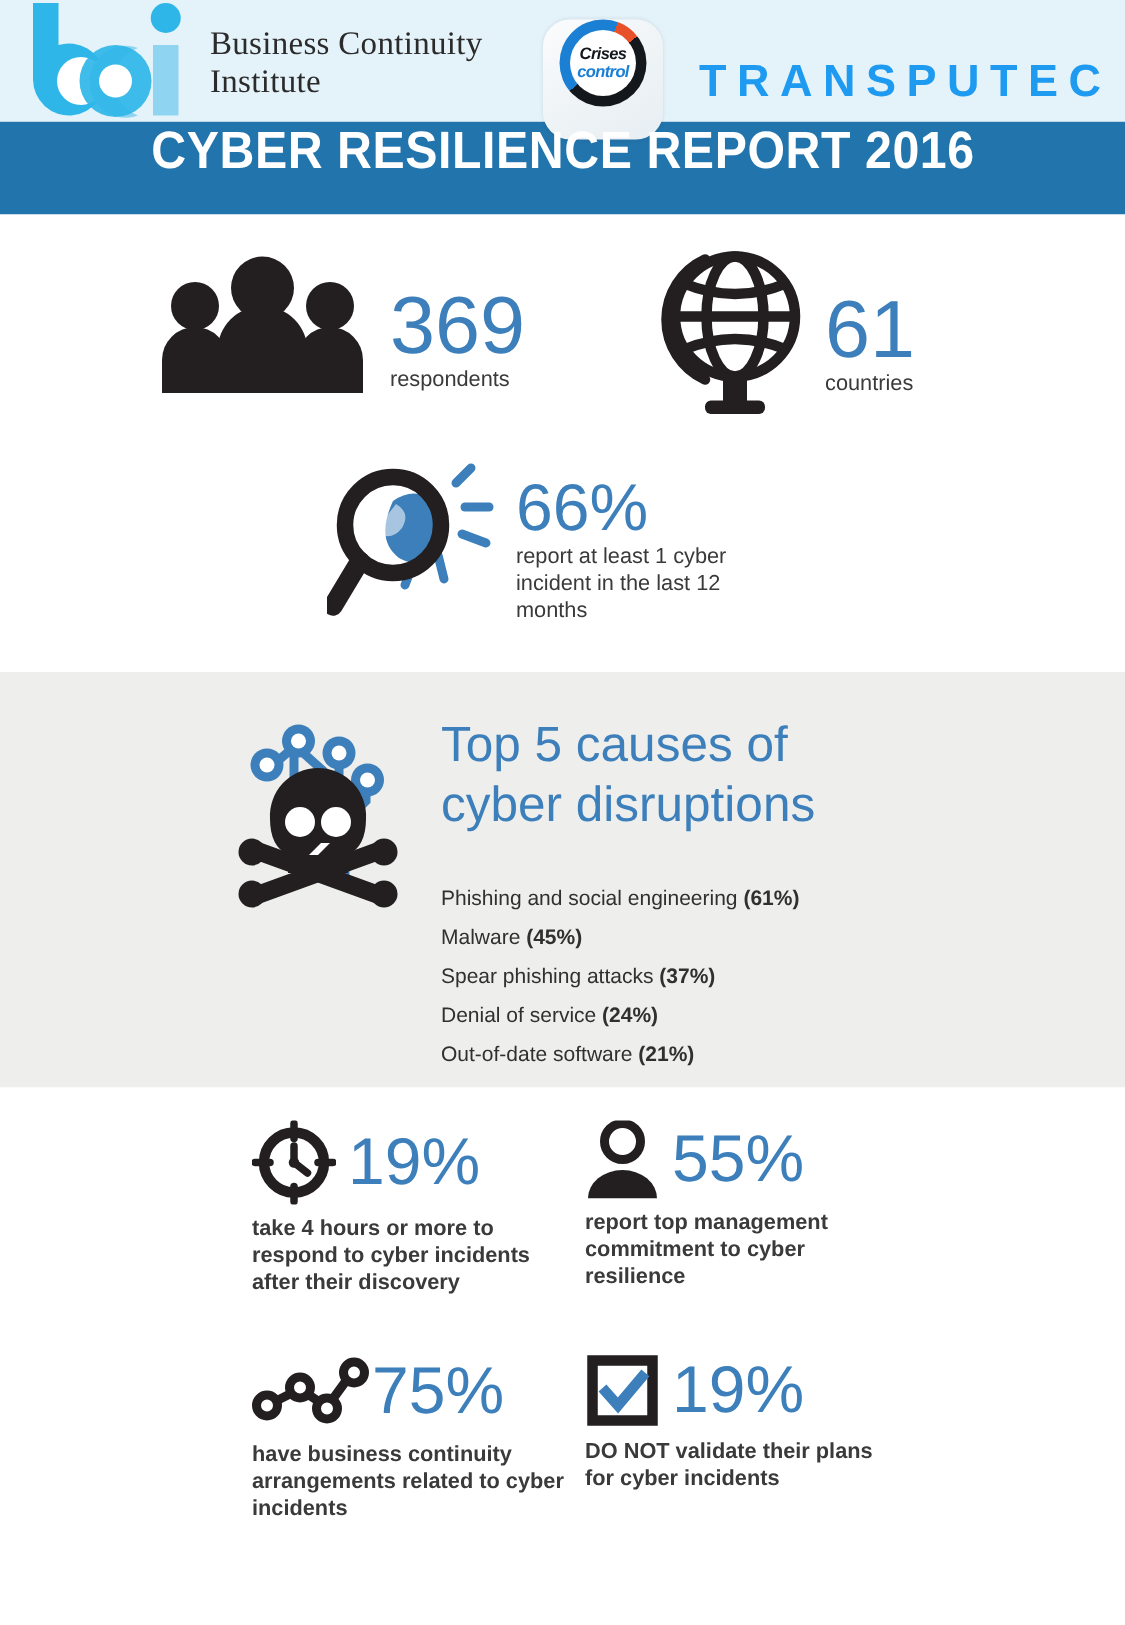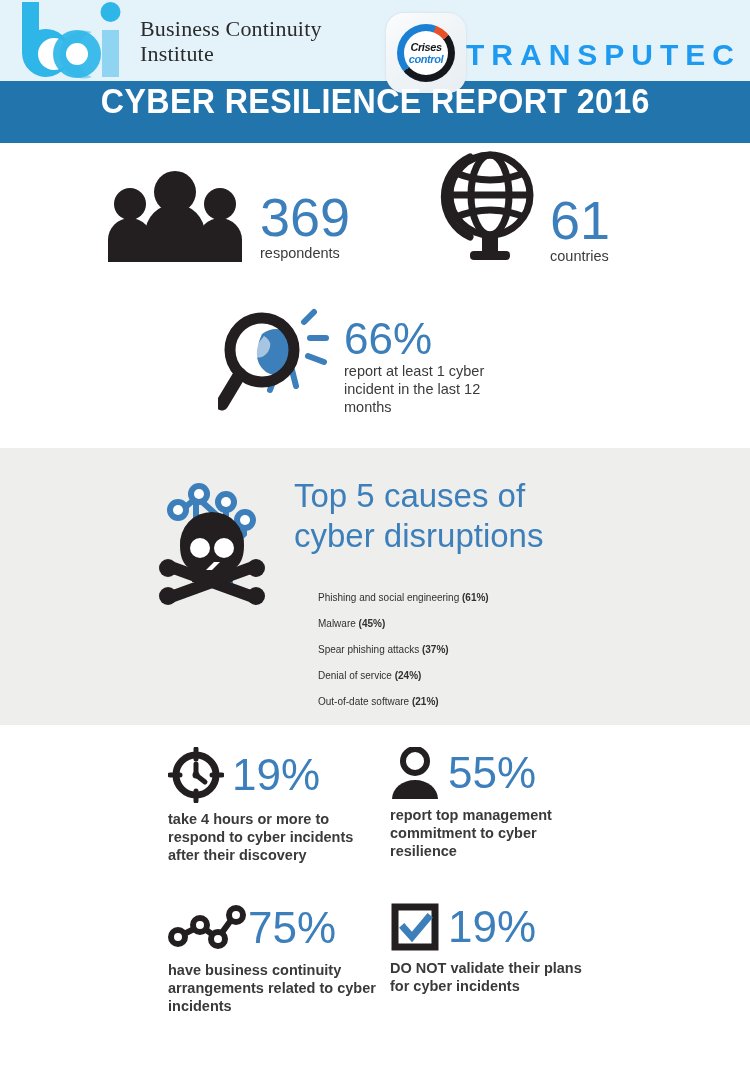--- a/index.html
+++ b/index.html
@@ -46,23 +46,21 @@
   .cc-logo {
     position: absolute;
     left: 362px;
     top: 13px;
     width: 80px;
     height: 80px;
     background: linear-gradient(145deg,#fbfcfd 0%,#eef3f6 55%,#e7eef3 100%);
     border-radius: 18px;
     box-shadow: 0 0 3px rgba(0,0,0,.10);
     display: flex;
-    align-items: center;
     justify-content: center;
-    margin-left: 24px;
   }
   .cc-ring {
     width: 58px;
     height: 58px;
     border-radius: 50%;
     position: relative;
     background:
       conic-gradient(from 20deg,
         #e8502a 0deg 32deg,
         #14181c 32deg 210deg,
@@ -146,23 +144,23 @@
   .stat-respondents {
     position: absolute;
     left: 104px;
     top: 27px;
     display: flex;
     align-items: flex-end;
   }
   .stat-countries {
     position: absolute;
     left: 440px;
-    top: 4px;
-    display: flex;
-    align-items: flex-end;
+    top: 20px;
+    display: flex;
+    align-items: center;
   }
   .stat-66 {
     position: absolute;
     left: 218px;
     top: 165px;
     display: flex;
     align-items: flex-start;
   }
   .num-lg {
     font-size: 54px;
@@ -197,24 +195,23 @@
     color: #3c7fbb;
     margin: 0 0 29px 0;
     font-weight: normal;
   }
   .causes-list {
     list-style: none;
     margin: 0;
     padding: 0;
   }
   .causes-list li {
-    font-size: 10px;
+    font-size: 14px;
     line-height: 26px;
     color: #303030;
-    margin-left: 24px;
   }
   .causes-list li b { font-weight: bold; }
   .causes-text { margin-left: 22px; padding-top: 6px; }
 
   
   .bottom-stats {
     position: relative;
     height: 315px;
     background: #ffffff;
   }

